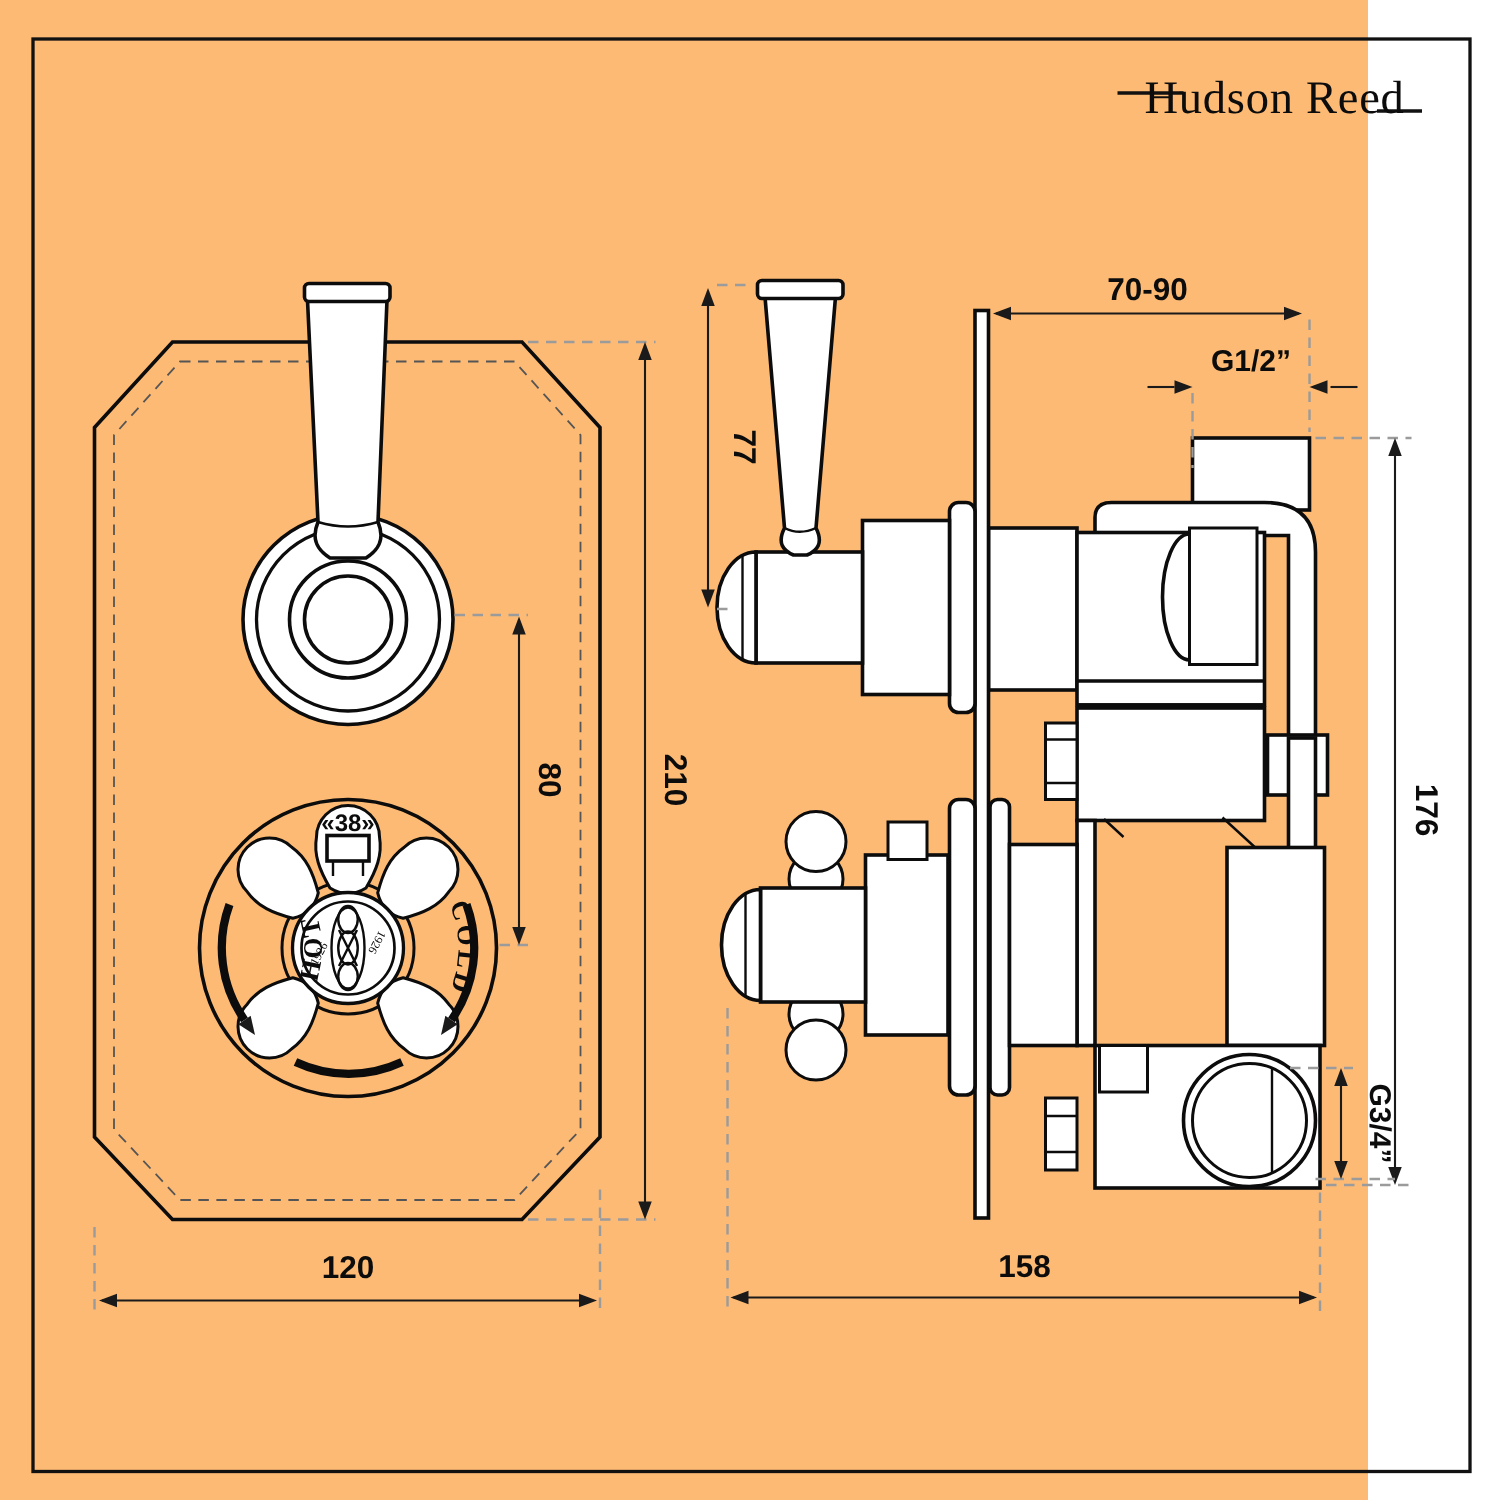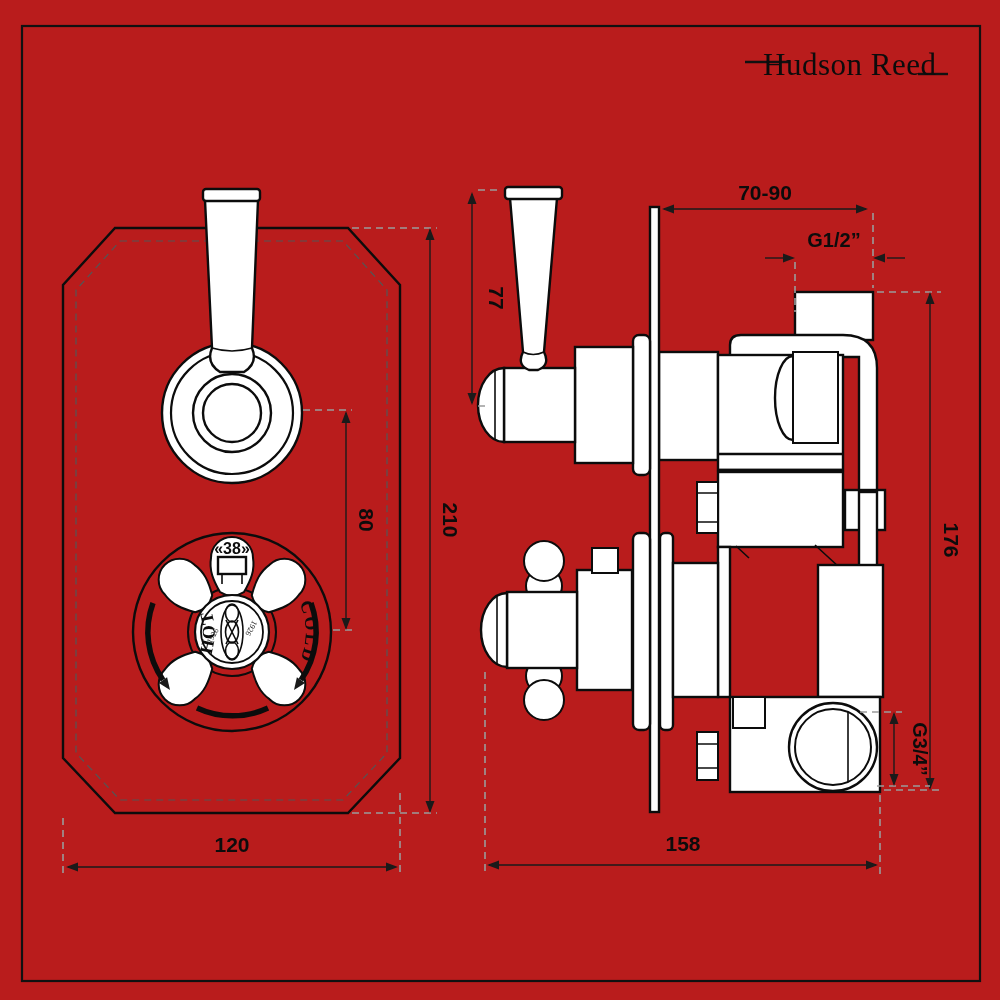--- a/index.html
+++ b/index.html
@@ -1,16 +1,16 @@
 <!DOCTYPE html>
 <html><head>
 <meta charset="utf-8">
 <style>
   html,body{margin:0;padding:0;background:#fff;}
-  .stage{width:1000px;height:1000px;position:relative;background:#b91c1c;}
+  .stage{width:912px;height:1000px;position:relative;background:#fdba74;}
   svg{display:block;}
   text{fill:#0c0c0c;}
   .dimtxt{font:bold 21px "Liberation Sans", sans-serif;}
   .dimtxt-sm{font:bold 20px "Liberation Sans", sans-serif;}
   .logotxt{font:400 31px "Liberation Serif", serif;letter-spacing:.5px;}
   .dialtxt{font:bold 18px "Liberation Serif", serif;letter-spacing:2px;}
   .stoptxt{font:bold 16px "Liberation Sans", sans-serif;}
   .yeartxt{font:400 8px "Liberation Serif", serif;}
   .ol{fill:#fff;stroke:#0c0c0c;stroke-width:2.4;}
   .ol-thin{fill:#fff;stroke:#0c0c0c;stroke-width:2;}

